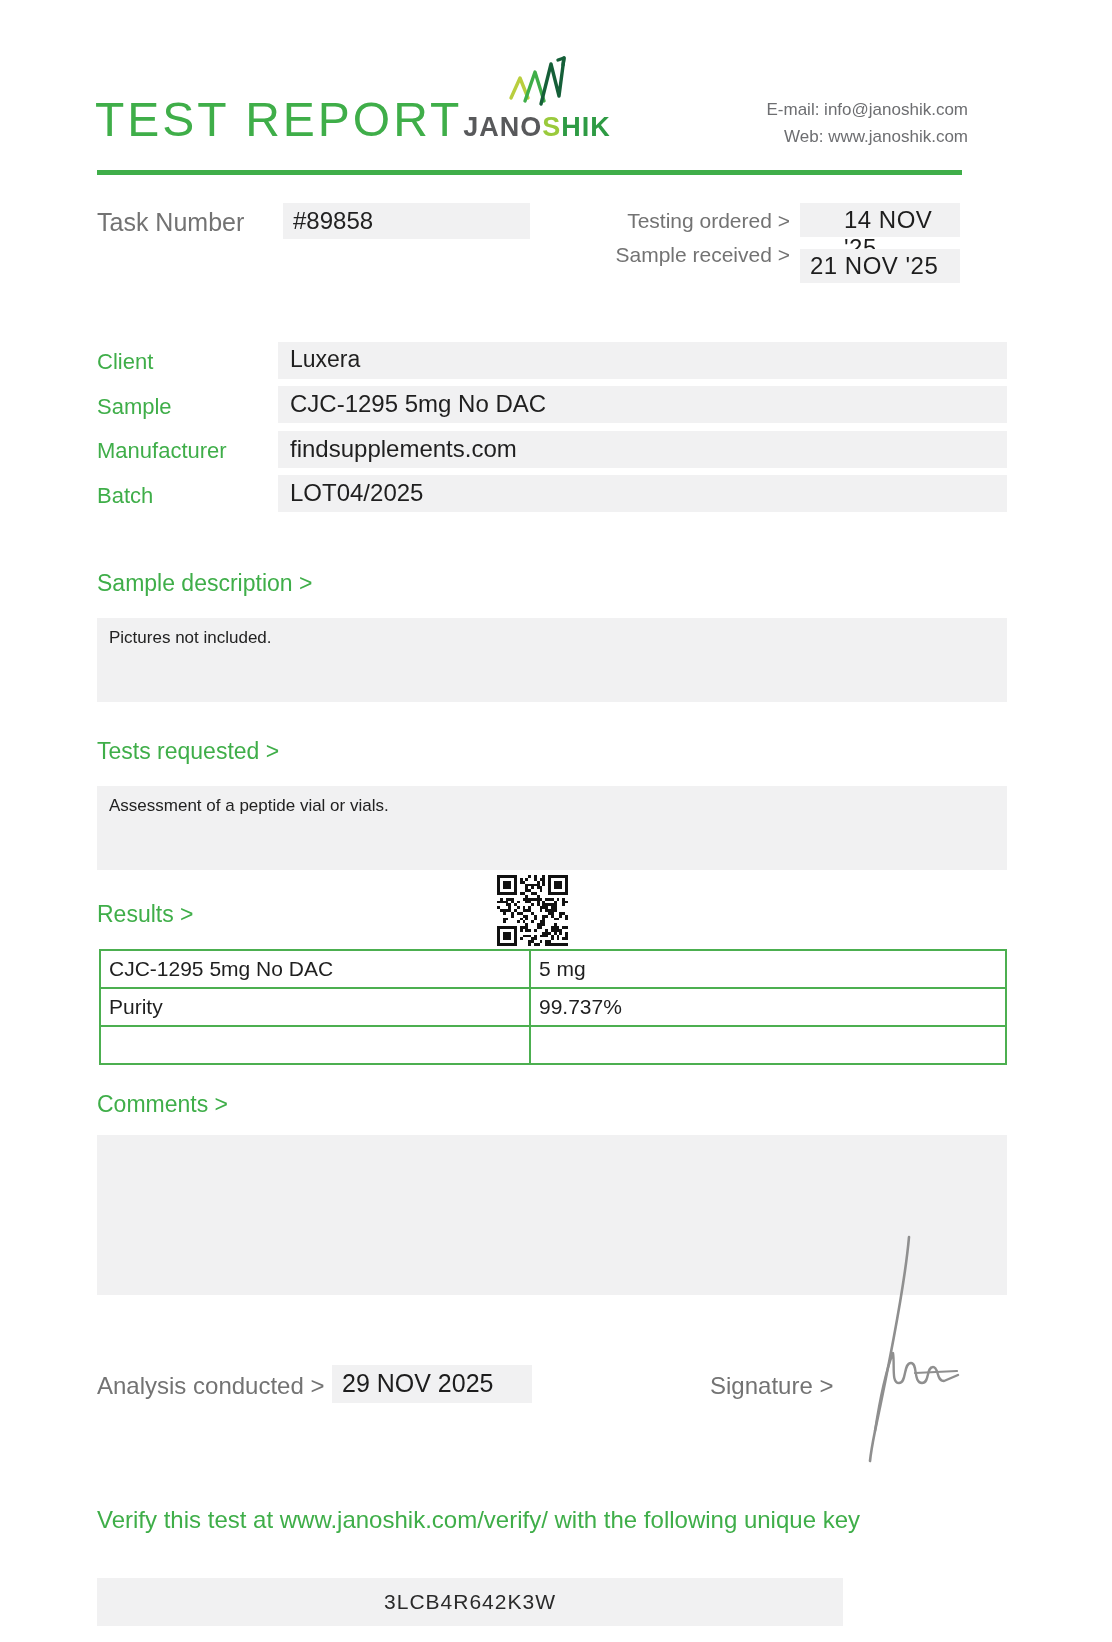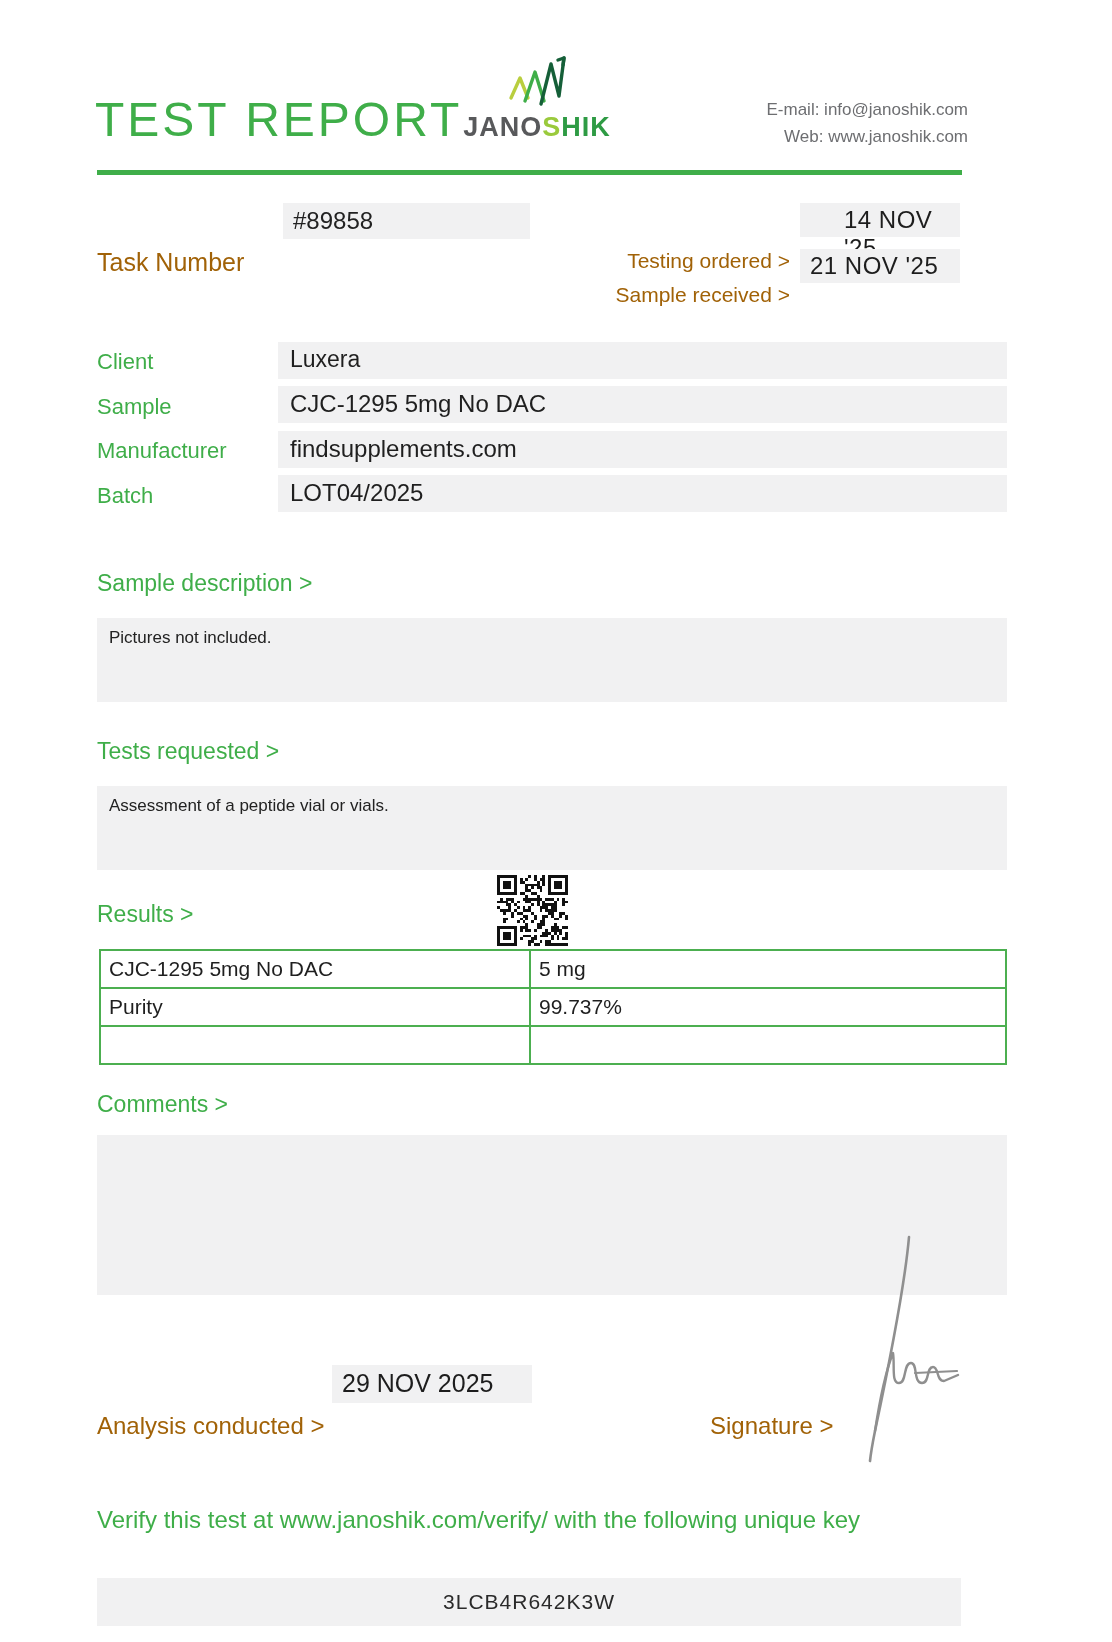--- a/index.html
+++ b/index.html
@@ -16,21 +16,21 @@
     color:#3FAE49; font-weight:500;
   }
   .header-rule { left:97px; top:170px; width:865px; height:5px; background:#3FAE49; }
   .logo-wrap { left:452px; top:52px; width:170px; text-align:center; }
   .logo-icon { display:block; margin:0 auto; }
   .logo-text { font-size:27px; font-weight:bold; letter-spacing:1px; margin-top:2px; }
   .logo-jano { color:#58595B; }
   .logo-s { color:#9ACA3C; }
   .logo-hik { color:#2E9B44; }
   .contact { right:144px; top:96px; text-align:right; color:#6d6e71; font-size:17px; line-height:27px; }
-  .label-green { color:#a16207;margin-top:40px; }
+  .label-green { color:#737373; }
   .task-label { left:97px; top:208px; font-size:25px; }
   .task-box { left:283px; top:203px; width:247px; height:36px; padding:4px 10px; font-size:24px; color:#222; }
   .order-label { left:560px; top:209px; width:230px; text-align:right; font-size:21px; }
   .recv-label { left:560px; top:243px; width:230px; text-align:right; font-size:21px; }
   .date-box { left:800px; width:160px; height:34px; padding:3px 10px; font-size:24px; font-weight:500; color:#1d1d1d; letter-spacing:0.5px; }
   .info-label { left:97px; font-size:22px; color:#3FAE49; }
   .info-box { left:278px; width:729px; height:37px; padding:4px 12px; color:#1f1f1f; }
   .section-head { left:97px; font-size:23px; color:#3FAE49; }
   .desc-box { left:97px; top:618px; width:910px; height:84px; padding:10px 12px; font-size:17px; color:#222; }
   .tests-box { left:97px; top:786px; width:910px; height:84px; padding:10px 12px; font-size:17px; color:#222; }
@@ -42,21 +42,21 @@
   .results-table td {
     border:2px solid #4CAF50; height:38px; padding:2px 8px; background:#fff;
   }
   .results-table td.c1 { width:430px; }
   .comments-box { left:97px; top:1135px; width:910px; height:160px; }
   .analysis-label { left:97px; top:1372px; font-size:24px; }
   .analysis-box { left:332px; top:1365px; width:200px; height:38px; padding:4px 10px; font-size:25px; font-weight:500; color:#1d1d1d; }
   .sig-label { left:710px; top:1372px; font-size:24px; }
   .signature { left:845px; top:1225px; }
   .verify { left:97px; top:1506px; width:920px; font-size:24px; white-space:nowrap; color:#3FAE49; }
-  .key-box { left:97px; top:1578px; width:864px; height:48px; text-align:center; padding-top:12px; font-size:21px; letter-spacing:1px; color:#2a2a2a; font-weight:500; }
+  .key-box { left:97px; top:1578px; width:746px; height:48px; text-align:center; padding-top:12px; font-size:21px; letter-spacing:1px; color:#2a2a2a; font-weight:500; }
 </style>
 </head>
 <body>
 
 <div class="page">
 
   <div class="abs title">TEST REPORT</div>
 
   <div class="abs contact">
     <div>E-mail: info@janoshik.com</div>

